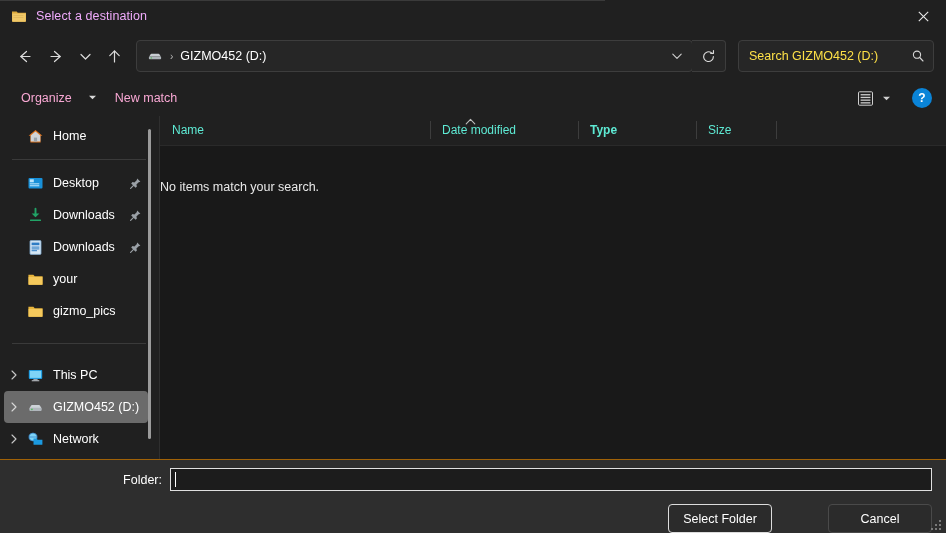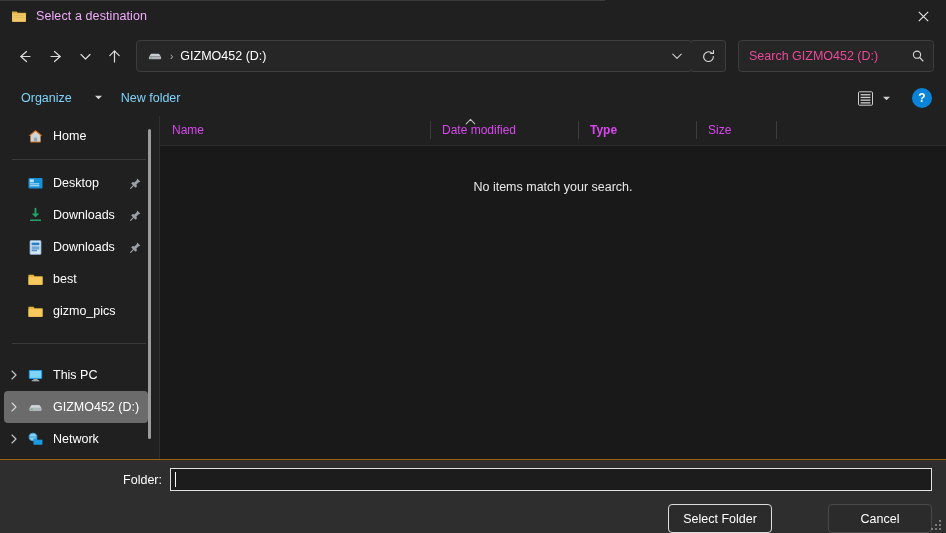--- a/index.html
+++ b/index.html
@@ -105,40 +105,40 @@
     margin-left: 12px;
     border: 1px solid #3d3d3d;
     border-radius: 4px;
     background: #262626;
     display: flex; align-items: center;
     padding: 0 8px 0 10px;
   }
   #search-placeholder {
     flex: 1 1 auto;
     font-size: 12.5px;
-    color: #ec4899;
+    color: #fde047;
     white-space: nowrap; overflow: hidden;
   }
 
   
   #commandbar {
     height: 36px;
     flex: 0 0 36px;
     display: flex;
     align-items: center;
     padding: 0 10px 0 12px;
     background: #202020;
   }
   .cmd-btn {
     height: 28px;
-    display: flex; align-items: center; gap: 22px;
+    display: flex; align-items: center; gap: 16px;
     padding: 0 9px;
     border-radius: 4px;
     font-size: 12.5px;
-    color: #7dd3fc;
+    color: #f9a8d4;
     cursor: default;
   }
   .cmd-spacer { flex: 1 1 auto; }
   #view-btn {
     height: 28px; display: flex; align-items: center; gap: 8px;
     padding: 0 7px; border-radius: 4px; cursor: default;
   }
   #help-btn {
     width: 20px; height: 20px; margin-left: 14px; margin-right: 4px;
     border-radius: 50%;
@@ -233,21 +233,21 @@
     position: relative;
     background: #202020;
     border-bottom: 1px solid #2a2a2a;
   }
   .col {
     position: relative;
     height: 30px;
     display: flex;
     align-items: center;
     font-size: 12px;
-    color: #d946ef;
+    color: #5eead4;
     padding-left: 12px;
     cursor: default;
   }
   .col + .col::before {
     content: "";
     position: absolute; left: 0; top: 6px;
     width: 1px; height: 18px;
     background: #3d3d3d;
   }
   .col-name { width: 270px; flex: 0 0 270px; }
@@ -269,21 +269,21 @@
   }
   #file-list {
     flex: 1 1 auto;
     background: #191919;
     position: relative;
   }
   #empty-message {
     position: absolute;
     top: 34px;
     left: 0; right: 0;
-    text-align: center;
+    text-align: left;
     font-size: 12.5px;
     color: #e8e8e8;
   }
 
   
   #footer {
     flex: 0 0 71px;
     background: #2e2e2e;
     position: relative;
     border-top: 1px solid #a16207;
@@ -436,21 +436,21 @@
   <div id="commandbar">
     <div class="cmd-btn">
       <span>Organize</span>
       <span style="font-size:9px;color:#d8d8d8;">
         <svg width="9" height="9" viewBox="0 0 9 9">
           <path d="M1 2.8 L4.5 6.3 L8 2.8" fill="#d8d8d8"></path>
         </svg>
       </span>
     </div>
     <div class="cmd-btn">
-      <span>New folder</span>
+      <span>New match</span>
     </div>
     <div class="cmd-spacer"></div>
     <div id="view-btn">
       <span style="display:flex;align-items:center;">
         <svg width="17" height="15" viewBox="0 0 17 15">
           <rect x="1.5" y="0.8" width="14" height="13.4" rx="1" fill="none" stroke="#cfcfcf" stroke-width="1"></rect>
           <rect x="3.6" y="3.1" width="9.8" height="1.3" fill="#cfcfcf"></rect>
           <rect x="3.6" y="5.8" width="9.8" height="1.3" fill="#cfcfcf"></rect>
           <rect x="3.6" y="8.5" width="9.8" height="1.3" fill="#cfcfcf"></rect>
           <rect x="3.6" y="11.2" width="9.8" height="1.3" fill="#cfcfcf"></rect>
@@ -540,21 +540,21 @@
         </span>
       </div>
 
       <div class="side-item indent-0">
         <span class="side-icon">
           <svg width="17" height="17" viewBox="0 0 17 17">
             <path d="M1.4 3.8 H6.4 L7.7 5.2 H15.6 V13.2 a0.6 0.6 0 0 1-0.6 0.6 H2 a0.6 0.6 0 0 1-0.6-0.6 Z" fill="#e8b53c"></path>
             <path d="M1.6 6.1 H15.4 V13.2 a0.6 0.6 0 0 1-0.6 0.6 H2.2 a0.6 0.6 0 0 1-0.6-0.6 Z" fill="#f5c95c"></path>
           </svg>
         </span>
-        <span class="side-label">best</span>
+        <span class="side-label">your</span>
       </div>
 
       <div class="side-item indent-0">
         <span class="side-icon">
           <svg width="17" height="17" viewBox="0 0 17 17">
             <path d="M1.4 3.8 H6.4 L7.7 5.2 H15.6 V13.2 a0.6 0.6 0 0 1-0.6 0.6 H2 a0.6 0.6 0 0 1-0.6-0.6 Z" fill="#e8b53c"></path>
             <path d="M1.6 6.1 H15.4 V13.2 a0.6 0.6 0 0 1-0.6 0.6 H2.2 a0.6 0.6 0 0 1-0.6-0.6 Z" fill="#f5c95c"></path>
           </svg>
         </span>
         <span class="side-label">gizmo_pics</span>

